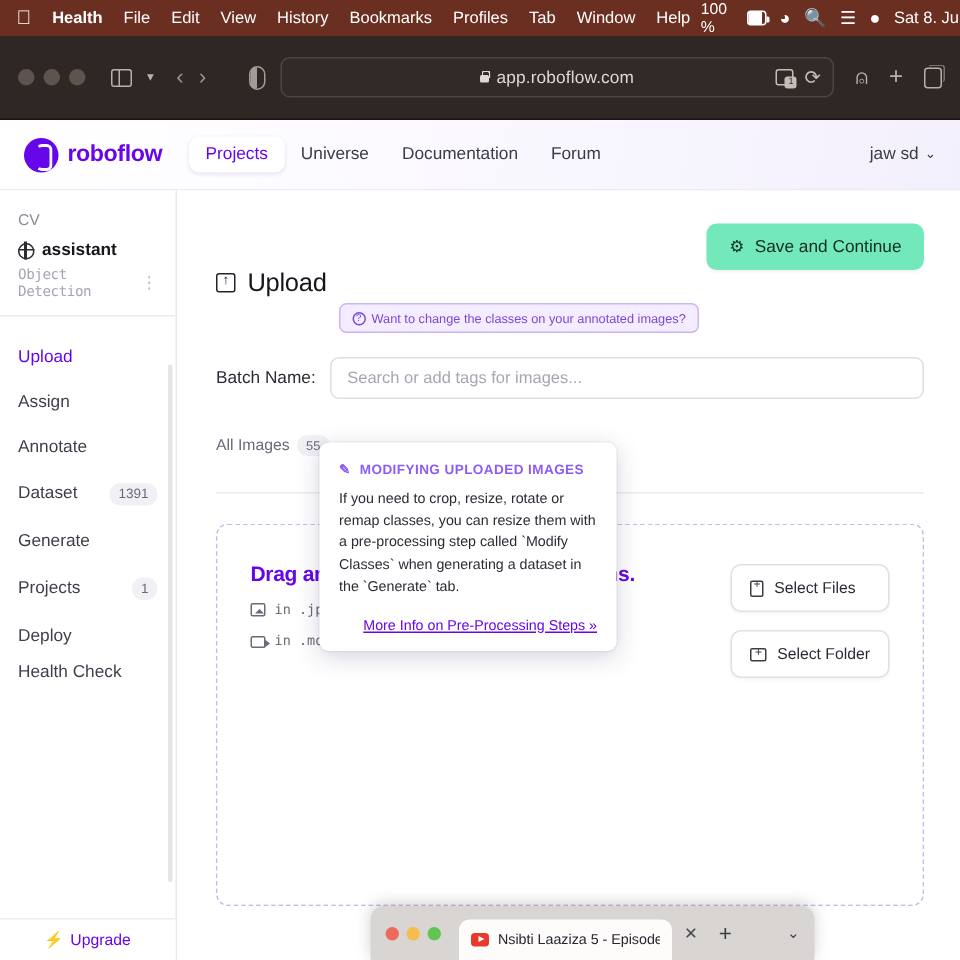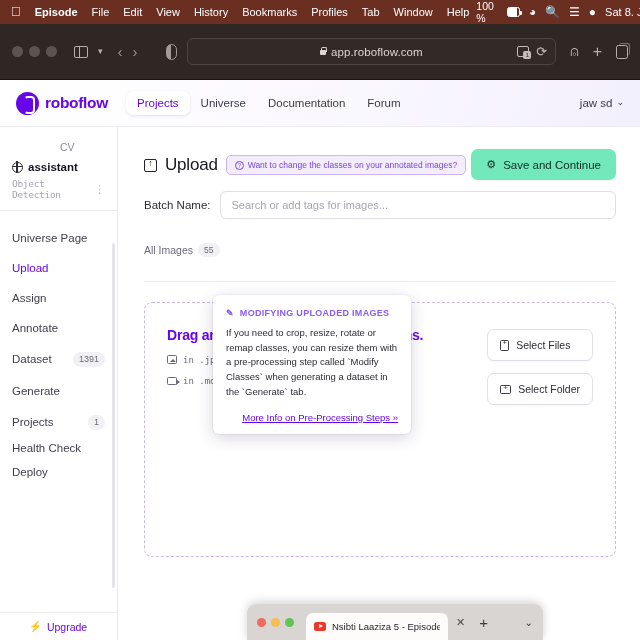--- a/index.html
+++ b/index.html
@@ -137,21 +137,21 @@
   
   .body-wrap { display: flex; height: 513px; position: relative; }
 
   .sidebar {
     width: 118px; flex: none; background: #fff;
     border-right: 1px solid #e9e9ee;
     display: flex; flex-direction: column;
     position: relative;
   }
   .proj-head { padding: 14px 12px 10px 12px; border-bottom: 1px solid #ececf1; }
-  .proj-org { font-size: 10.5px; color: #8b8b97; margin-bottom: 8px; margin-left: 48px; }
+  .proj-org { font-size: 10.5px; color: #8b8b97; margin-bottom: 8px; }
   .proj-name-row { display: flex; align-items: center; gap: 5px; }
   .globe-icon {
     width: 11px; height: 11px; border: 1.3px solid #2b2b33; border-radius: 50%;
     position: relative; flex: none;
   }
   .globe-icon:before {
     content: ""; position: absolute; left: -1.3px; right: -1.3px; top: 3.5px;
     height: 1.2px; background: #2b2b33;
   }
   .globe-icon:after {
@@ -197,21 +197,21 @@
     position: relative; flex: none;
   }
   .upload-icon-box:after {
     content: "↑"; position: absolute; left: 0; right: 0; top: -2px;
     font-size: 9px; text-align: center; color: #23232c;
   }
   .page-title { font-size: 17px; color: #16161d; font-weight: normal; letter-spacing: -.2px; }
   .hint-pill {
     display: flex; align-items: center; gap: 4px;
     border: 1px solid #cdb4f5; background: #f4edff; color: #7b45d6;
-    font-size: 8.5px; padding: 4px 8px; border-radius: 5px; white-space: nowrap;
+    font-size: 8.5px; padding: 4px 8px; border-radius: 5px; white-space: nowrap; margin-top: 47px;
   }
   .q-icon {
     width: 9px; height: 9px; border: 1px solid #7b45d6; border-radius: 50%;
     font-size: 6.5px; line-height: 8px; text-align: center; flex: none;
   }
   .save-btn {
     position: absolute; right: 24px; top: 22px;
     background: #73e8bb; color: #0f2d22;
     border: none; border-radius: 7px;
     font-size: 11.5px; font-family: "Liberation Sans", sans-serif;
@@ -352,21 +352,21 @@
   }
   .mw-x { color: #4a4a52; font-size: 11px; margin-left: 8px; }
   .mw-plus { color: #3c3c44; font-size: 15px; margin-left: 14px; }
   .mw-chev { color: #3c3c44; font-size: 10px; margin-left: auto; }
 </style>
 </head>
 <body>
 
 <div class="menubar">
   <span class="apple-logo"></span>
-  <span class="mb-item bold">Episode</span>
+  <span class="mb-item bold">Health</span>
   <span class="mb-item">File</span>
   <span class="mb-item">Edit</span>
   <span class="mb-item">View</span>
   <span class="mb-item">History</span>
   <span class="mb-item">Bookmarks</span>
   <span class="mb-item">Profiles</span>
   <span class="mb-item">Tab</span>
   <span class="mb-item">Window</span>
   <span class="mb-item">Help</span>
   <div class="mb-right">
@@ -436,48 +436,45 @@
           <span class="globe-icon"></span>
           <span class="proj-name">assistant</span>
         </div>
         <div class="proj-type-row">
           <span class="proj-type">Object Detection</span>
           <span class="kebab">⋮</span>
         </div>
       </div>
 
       <div class="side-nav">
-        <div class="side-item">
-          <span>Universe Page</span>
-        </div>
         <div class="side-item active">
           <span>Upload</span>
         </div>
         <div class="side-item">
           <span>Assign</span>
         </div>
         <div class="side-item">
           <span>Annotate</span>
         </div>
         <div class="side-item">
           <span>Dataset</span>
           <span class="side-badge">1391</span>
         </div>
         <div class="side-item">
           <span>Generate</span>
         </div>
         <div class="side-item">
           <span>Projects</span>
           <span class="side-badge">1</span>
         </div>
+        <div class="side-item">
+          <span>Deploy</span>
+        </div>
         <div class="side-item clipped">
           <span>Health Check</span>
-        </div>
-        <div class="side-item">
-          <span>Deploy</span>
         </div>
       </div>
 
       <div class="side-scrollbar"></div>
 
       <div class="upgrade-bar">
         <span>⚡</span>
         <span>Upgrade</span>
       </div>
     </div>

